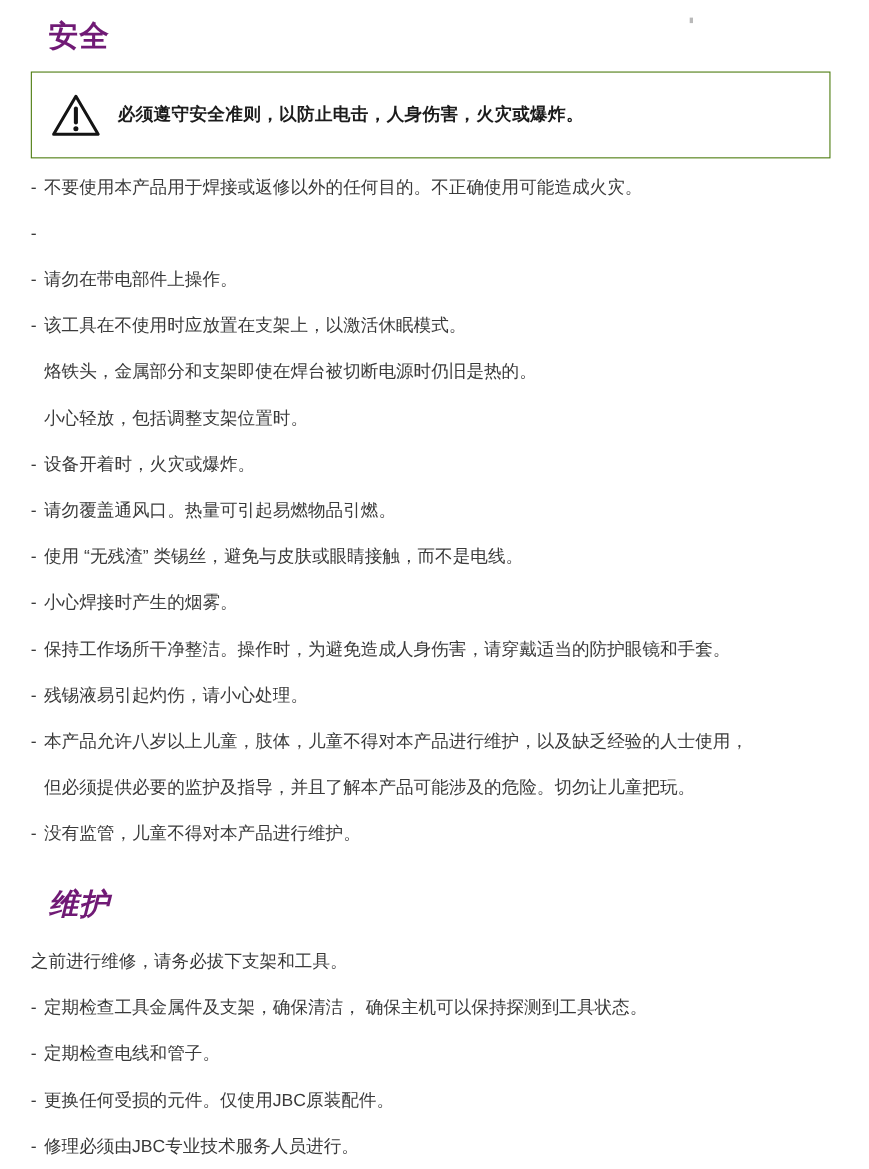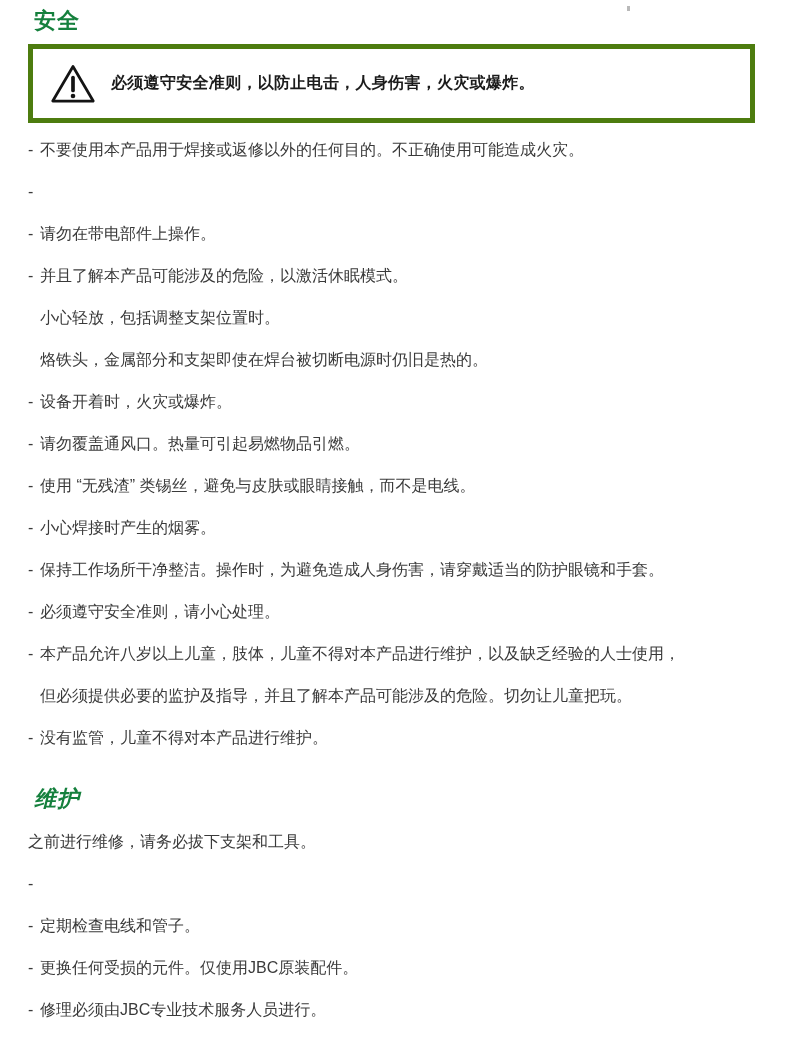--- a/index.html
+++ b/index.html
@@ -11,33 +11,33 @@
     color: #3a3a3a;
     overflow: hidden;
   }
   .page {
     position: relative;
     width: 790px;
     height: 1063px;
     padding: 0 28px 0 28px;
   }
   .section-title {
-    font-size: 22px;
+    font-size: 27px;
     font-weight: bold;
-    color: #15803d;
+    color: #701a75;
     line-height: 1.15;
-    margin: 6px;
+    margin: 16px;
     letter-spacing: 1px;
   }
   .safety-title { padding-top: 2px; }
   .warning-box {
     margin-top: 11px;
     width: 727px;
     height: 79px;
-    border: 5px solid #4d7c0f;
+    border: 1px solid #4d7c0f;
     display: flex;
     align-items: center;
     padding-left: 17px;
     background: #ffffff;
   }
   .warning-icon-wrap {
     width: 46px;
     height: 42px;
     margin-right: 15px;
     flex-shrink: 0;
@@ -105,29 +105,29 @@
     </div>
     <div class="line">
       <span class="dash">-</span>
     </div>
     <div class="line">
       <span class="dash">-</span>
       <span class="txt">请勿在带电部件上操作。</span>
     </div>
     <div class="line">
       <span class="dash">-</span>
-      <span class="txt">并且了解本产品可能涉及的危险，以激活休眠模式。</span>
+      <span class="txt">该工具在不使用时应放置在支架上，以激活休眠模式。</span>
+    </div>
+    <div class="line">
+      <span class="dash"></span>
+      <span class="txt">烙铁头，金属部分和支架即使在焊台被切断电源时仍旧是热的。</span>
     </div>
     <div class="line">
       <span class="dash"></span>
       <span class="txt">小心轻放，包括调整支架位置时。</span>
-    </div>
-    <div class="line">
-      <span class="dash"></span>
-      <span class="txt">烙铁头，金属部分和支架即使在焊台被切断电源时仍旧是热的。</span>
     </div>
     <div class="line">
       <span class="dash">-</span>
       <span class="txt">设备开着时，火灾或爆炸。</span>
     </div>
     <div class="line">
       <span class="dash">-</span>
       <span class="txt">请勿覆盖通风口。热量可引起易燃物品引燃。</span>
     </div>
     <div class="line">
@@ -137,21 +137,21 @@
     <div class="line">
       <span class="dash">-</span>
       <span class="txt">小心焊接时产生的烟雾。</span>
     </div>
     <div class="line">
       <span class="dash">-</span>
       <span class="txt">保持工作场所干净整洁。操作时，为避免造成人身伤害，请穿戴适当的防护眼镜和手套。</span>
     </div>
     <div class="line">
       <span class="dash">-</span>
-      <span class="txt">必须遵守安全准则，请小心处理。</span>
+      <span class="txt">残锡液易引起灼伤，请小心处理。</span>
     </div>
     <div class="line">
       <span class="dash">-</span>
       <span class="txt">本产品允许八岁以上儿童，肢体，儿童不得对本产品进行维护，以及缺乏经验的人士使用，</span>
     </div>
     <div class="line">
       <span class="dash"></span>
       <span class="txt">但必须提供必要的监护及指导，并且了解本产品可能涉及的危险。切勿让儿童把玩。</span>
     </div>
     <div class="line">
@@ -160,20 +160,21 @@
     </div>
   </div>
 
   <h1 class="section-title maintenance-title">维护</h1>
 
   <div class="intro-line">之前进行维修，请务必拔下支架和工具。</div>
 
   <div class="list" style="margin-top:0;">
     <div class="line">
       <span class="dash">-</span>
+      <span class="txt">定期检查工具金属件及支架，确保清洁， 确保主机可以保持探测到工具状态。</span>
     </div>
     <div class="line">
       <span class="dash">-</span>
       <span class="txt">定期检查电线和管子。</span>
     </div>
     <div class="line">
       <span class="dash">-</span>
       <span class="txt">更换任何受损的元件。仅使用JBC原装配件。</span>
     </div>
     <div class="line">

